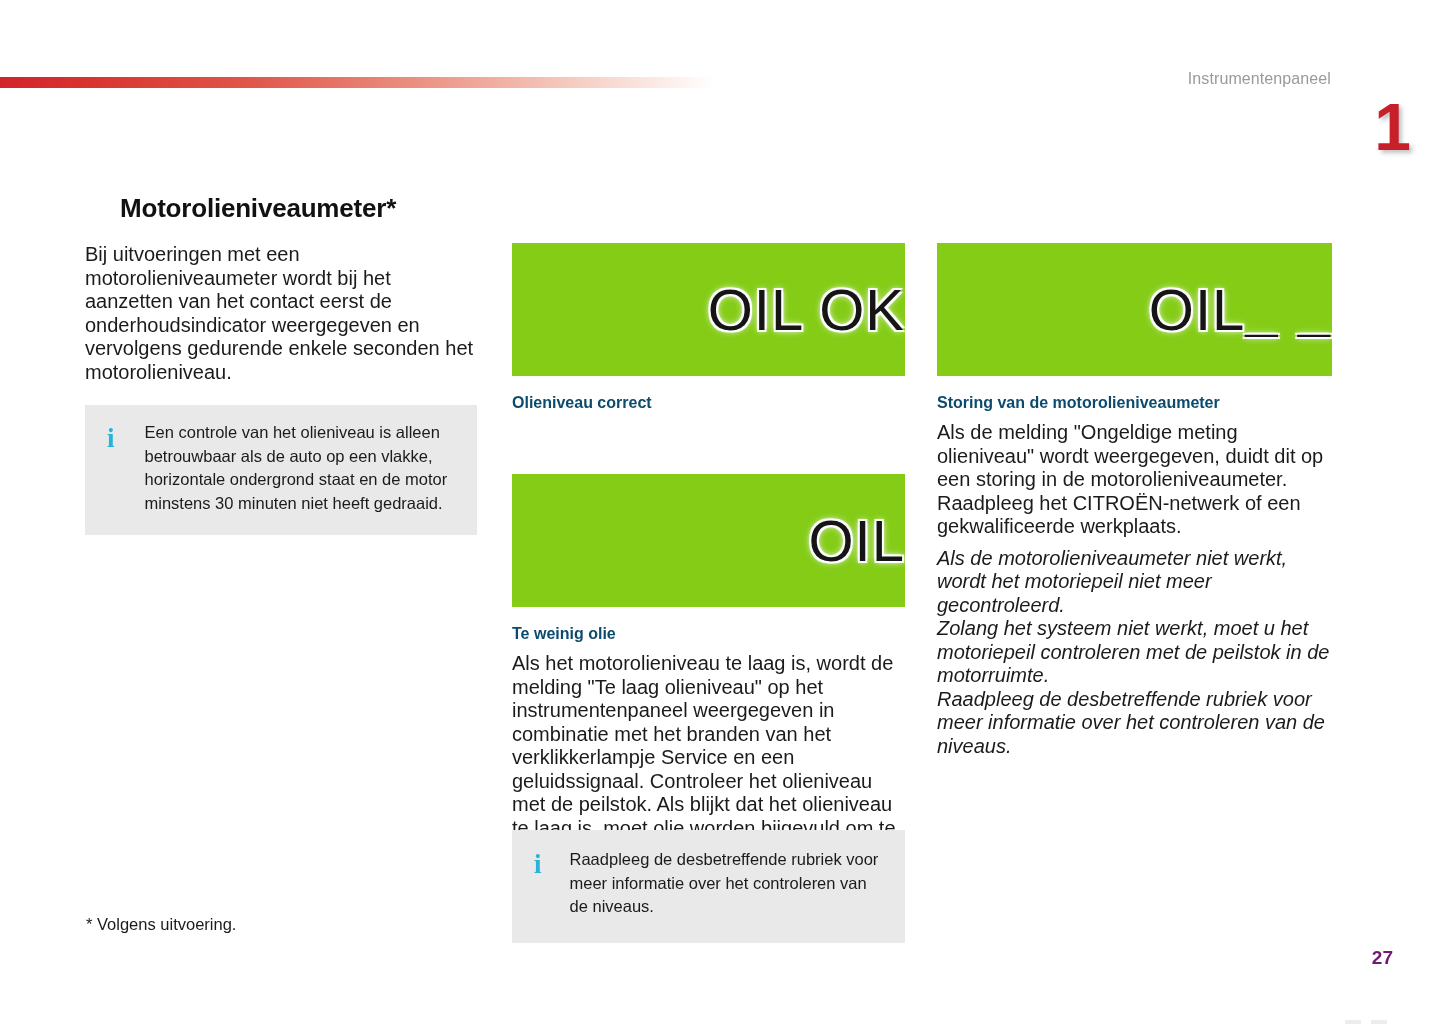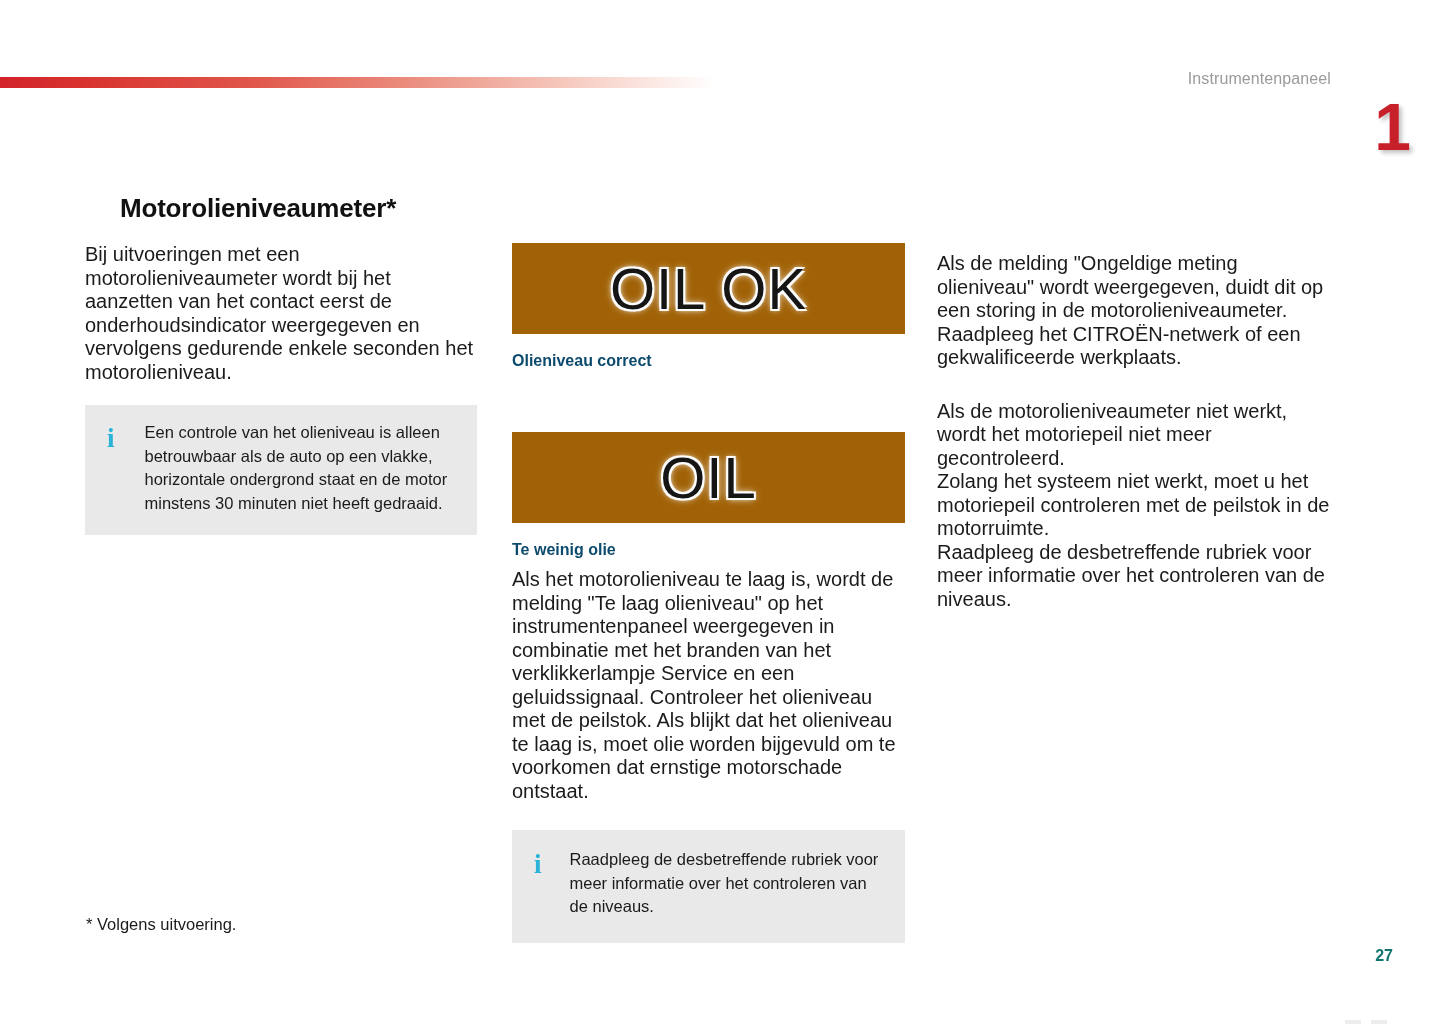--- a/index.html
+++ b/index.html
@@ -67,21 +67,21 @@
   .col-left  { left: 85px;  width: 392px; }
   .col-mid   { left: 512px; width: 393px; }
   .col-right { left: 937px; width: 395px; }
 
   .body-text {
     font-size: 20px;
     line-height: 23.5px;
     color: #1b1b1b;
   }
   .body-text p { margin: 0; }
-  .body-text p + p { margin-top: 30px; }
+  .body-text p + p { margin-top: 8px; font-style: italic; }
 
   
   .info-box {
     background: #e9e9e9;
     display: flex;
     align-items: flex-start;
     box-sizing: border-box;
   }
   .info-icon {
     color: #29b3d9;
@@ -110,25 +110,25 @@
     position: absolute;
     left: 512px;
     top: 830px;
     width: 393px;
     padding: 18px 18px 24px 22px;
   }
   #info-mid .info-icon { margin: 3px 28px 0 0; }
 
   
   .display {
-    background: #a16207;
-    height: 91px;
+    background: #84cc16;
+    height: 133px;
     display: flex;
     align-items: center;
-    justify-content: center;
+    justify-content: flex-end;
     position: relative;
   }
   .display-glyph {
     font-family: "Liberation Sans", sans-serif;
     font-size: 58px;
     font-weight: normal;
     color: #151515;
     letter-spacing: 1px;
     text-shadow:
        0 0  5px #ffffff,
@@ -157,23 +157,23 @@
     left: 86px;
     top: 915px;
     font-size: 16.5px;
     color: #1b1b1b;
     text-align: right;
   }
   .page-number {
     position: absolute;
     right: 52px;
     top: 947px;
-    font-size: 16px;
-    font-weight: bold;
-    color: #0f766e;
+    font-size: 19px;
+    font-weight: bold;
+    color: #701a75;
   }
   .page-edge-mark {
     position: absolute;
     right: 58px;
     bottom: 2px;
     width: 42px;
     height: 4px;
     opacity: 0.18;
     background: linear-gradient(to right, #9a9a9a 0 16px, transparent 16px 26px, #9a9a9a 26px 42px);
   }
@@ -217,21 +217,25 @@
   <div class="body-text sub-body">Als het motorolieniveau te laag is, wordt de melding "Te laag olieniveau" op het instrumentenpaneel weergegeven in combinatie met het branden van het verklikkerlampje Service en een geluidssignaal. Controleer het olieniveau met de peilstok. Als blijkt dat het olieniveau te laag is, moet olie worden bijgevuld om te voorkomen dat ernstige motorschade ontstaat.</div>
 </div>
 
 <div class="info-box" id="info-mid">
   <span class="info-icon">i</span>
   <span class="info-text">Raadpleeg de desbetreffende rubriek voor meer informatie over het controleren van de niveaus.</span>
 </div>
 
 <div class="col col-right">
 
-
+  <div class="display">
+    <span class="display-glyph"><span>OIL</span><span class="dashes">_ _</span></span>
+  </div>
+
+  <div class="sub-head">Storing van de motorolieniveaumeter</div>
 
   <div class="body-text sub-body">
     <p>Als de melding "Ongeldige meting olieniveau" wordt weergegeven, duidt dit op een storing in de motorolieniveaumeter.<br>Raadpleeg het CITROËN-netwerk of een gekwalificeerde werkplaats.</p>
     <p>Als de motorolieniveaumeter niet werkt, wordt het motoriepeil niet meer gecontroleerd.<br>Zolang het systeem niet werkt, moet u het motoriepeil controleren met de peilstok in de motorruimte.<br>Raadpleeg de desbetreffende rubriek voor meer informatie over het controleren van de niveaus.</p>
   </div>
 </div>
 
 <div class="footnote">* Volgens uitvoering.</div>
 
 <div class="page-number">27</div>

